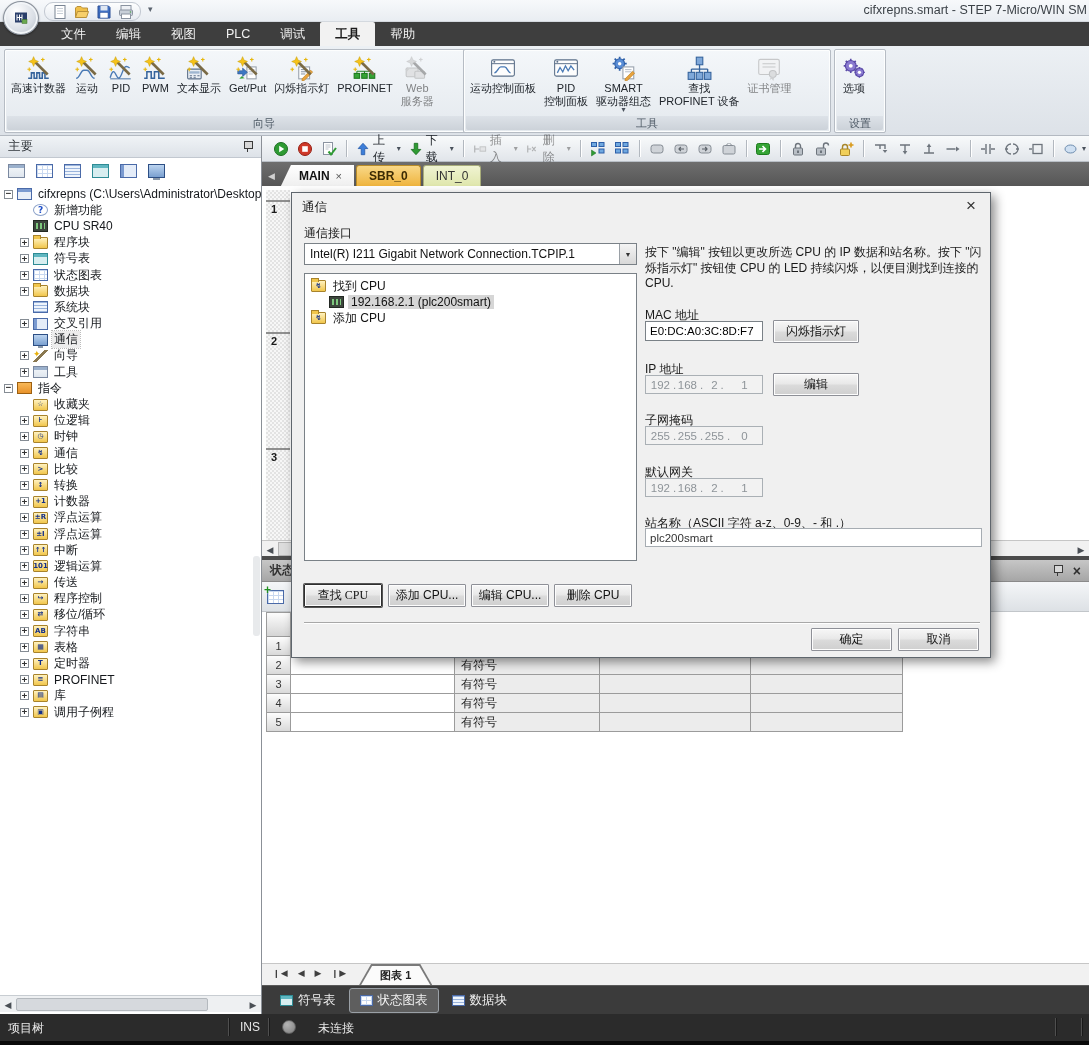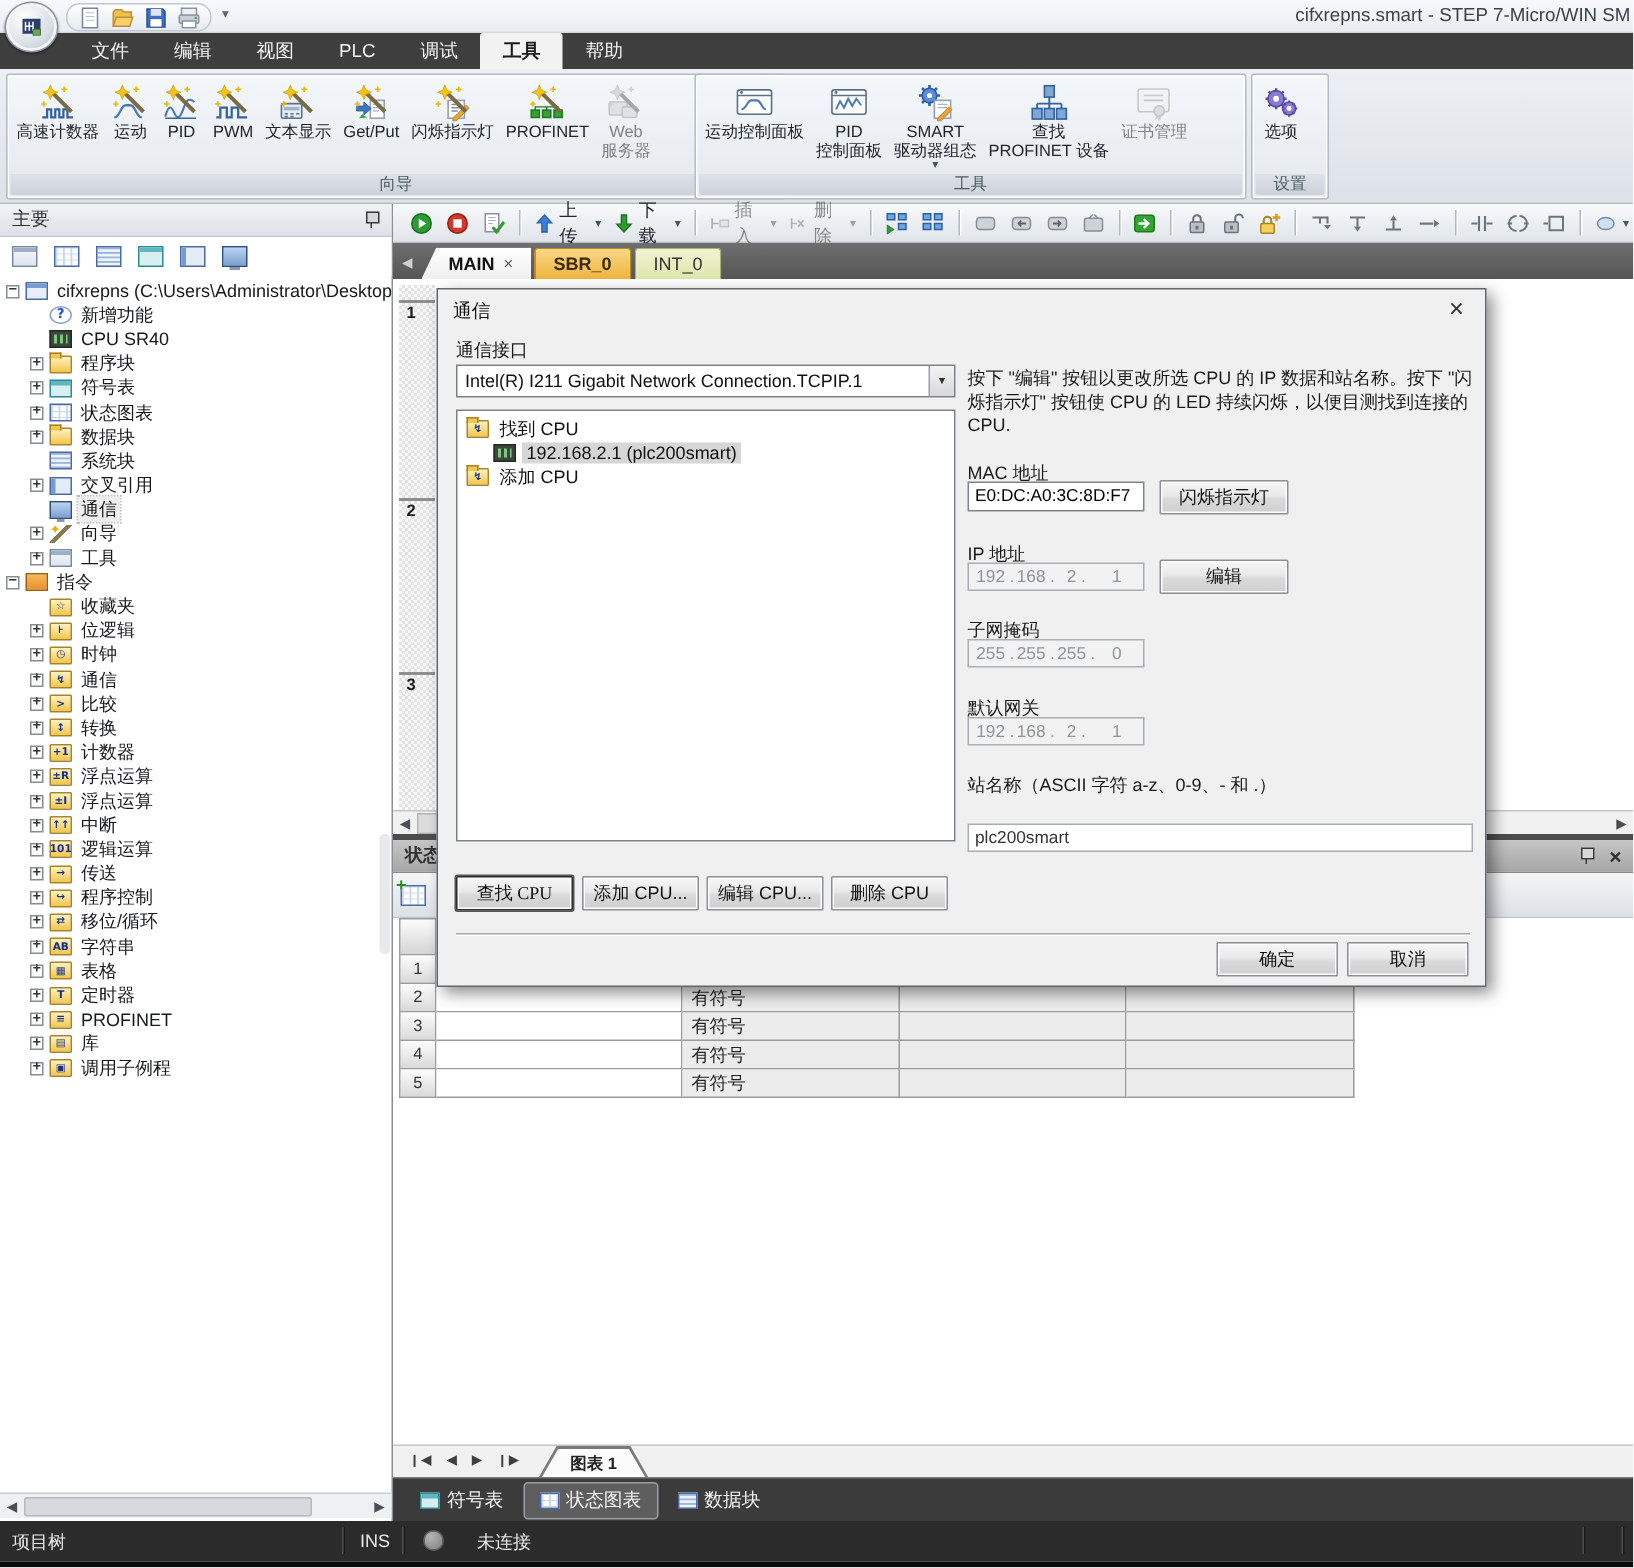--- a/index.html
+++ b/index.html
@@ -1291,21 +1291,21 @@
 
     <div class="dlabel" style="left:353px;top:271px;">默认网关</div>
     <div class="dfield dis" style="left:353px;top:285px;width:118px;height:19px;">
       <span class="ipseg">192</span>
       <span class="ipseg">168</span>
       <span class="ipseg">2</span>
       <span class="ipseg">1</span>
     </div>
 
     <div class="dlabel" style="left:353px;top:322px;">站名称（ASCII 字符 a-z、0-9、- 和 .）</div>
-    <div class="dfield" style="left:353px;top:335px;width:337px;height:19px;border-color:#a6acb2;color:#333;margin-top:21px;">plc200smart</div>
+    <div class="dfield" style="left:353px;top:335px;width:337px;height:19px;border-color:#a6acb2;color:#333;">plc200smart</div>
 
     <div class="dbtn focus" style="left:12px;top:391px;width:78px;">查找 CPU</div>
     <div class="dbtn" style="left:96px;top:391px;width:78px;">添加 CPU...</div>
     <div class="dbtn" style="left:179px;top:391px;width:78px;">编辑 CPU...</div>
     <div class="dbtn" style="left:262px;top:391px;width:78px;">删除 CPU</div>
 
     <div id="dlg-hr"></div>
 
     <div class="dbtn" style="left:519px;top:435px;width:81px;">确定</div>
     <div class="dbtn" style="left:606px;top:435px;width:81px;">取消</div>

